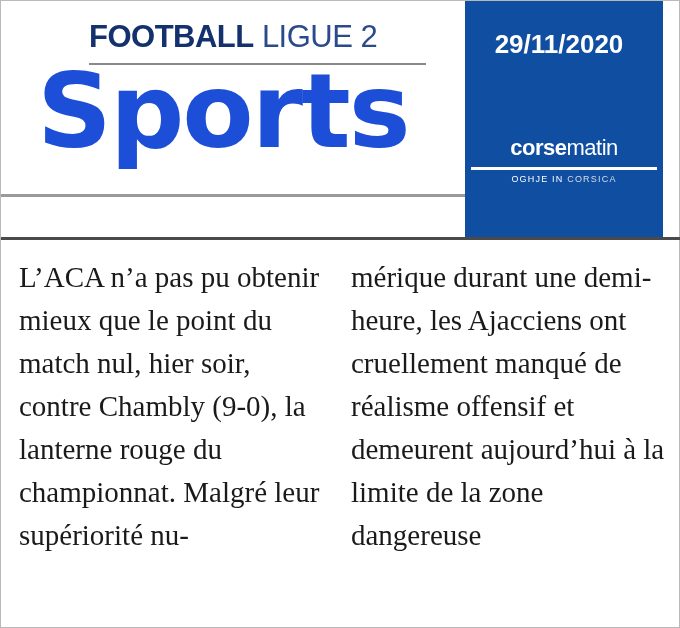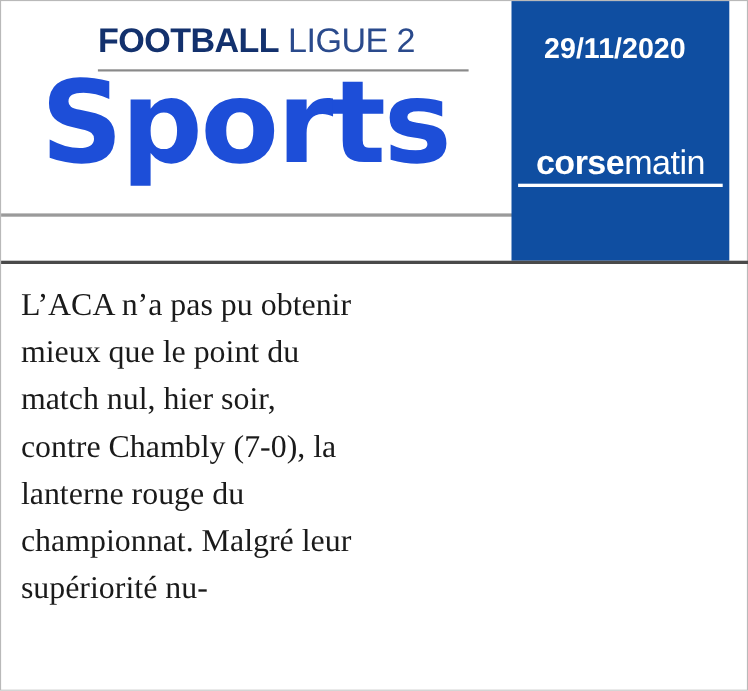--- a/index.html
+++ b/index.html
@@ -115,21 +115,21 @@
   }
   .logo-box {
     position: absolute;
     left: 5px;
     top: 130px;
     width: 188px;
     height: 56px;
   }
   .logo-main {
     font-family: "Liberation Sans", sans-serif;
-    font-size: 31px;
+    font-size: 22px;
     color: #ffffff;
     letter-spacing: -0.5px;
     line-height: 34px;
     text-align: center;
     white-space: nowrap;
   }
   .logo-main .b {
     font-weight: bold;
   }
   .logo-main .l {
@@ -201,24 +201,30 @@
     </div>
 
     <div class="blue-panel">
       <div class="date">29/11/2020</div>
 
       <div class="logo-box">
         <div class="logo-main">
           <span class="b">corse</span><span class="l">matin</span>
         </div>
         <div class="logo-underline"></div>
+        <div class="logo-sub">
+          <span>OGHJE IN </span><span class="accent">CORSICA</span>
+        </div>
       </div>
     </div>
 
   </div>
 
   <div class="body-area">
     <div class="col col-left">
-      <p>L’ACA n’a pas pu obtenir mieux que le point du match nul, hier soir, contre Chambly (7-0), la lanterne rouge du championnat. Malgré leur supériorité nu-</p>
+      <p>L’ACA n’a pas pu obtenir mieux que le point du match nul, hier soir, contre Chambly (9-0), la lanterne rouge du championnat. Malgré leur supériorité nu-</p>
+    </div>
+    <div class="col col-right">
+      <p>mérique durant une demi-heure, les Ajacciens ont cruellement manqué de réalisme offensif et demeurent aujourd’hui à la limite de la zone dangereuse</p>
     </div>
   </div>
 
 </div>
 
 </body></html>

